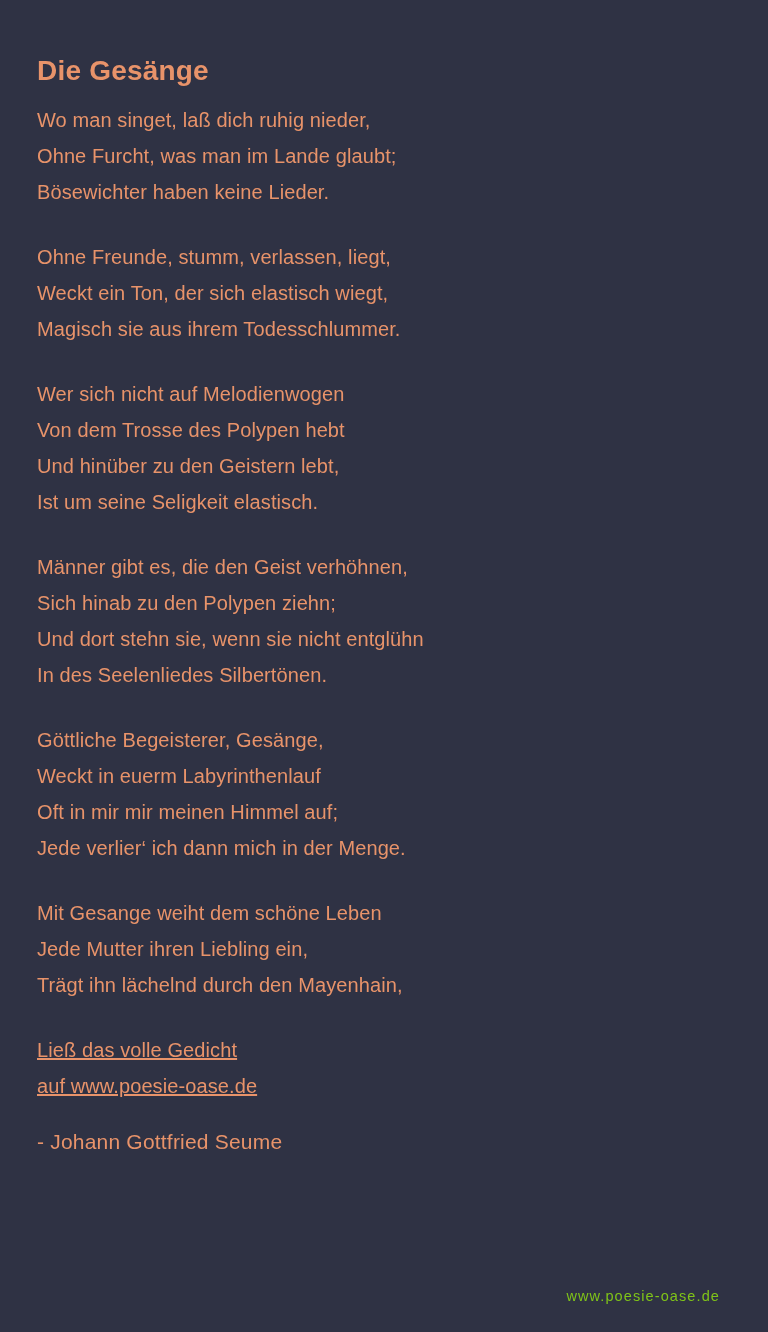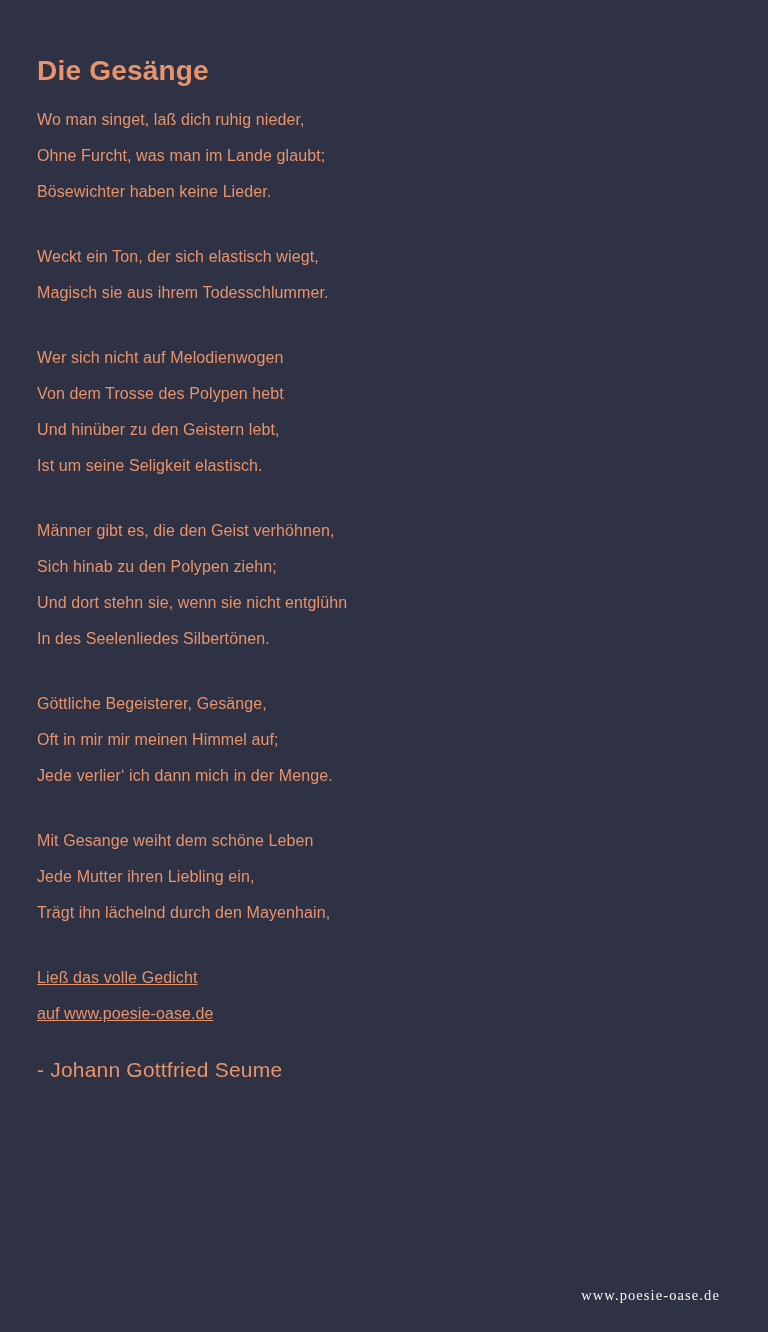--- a/index.html
+++ b/index.html
@@ -30,21 +30,21 @@
     font-weight: bold;
     letter-spacing: 0.2px;
     margin: 6px 0 14px 0;
     line-height: 1.2;
   }
   .stanza {
     margin: 0 0 29px 0;
   }
   .verse-line {
     color: #e8936a;
-    font-size: 16px;
+    font-size: 20px;
     line-height: 36px;
     white-space: pre;
     letter-spacing: 0.1px;
   }
   .teaser {
     margin-top: 0;
     margin-bottom: 26px;
   }
   .teaser .verse-line {
     color: #e8936a;
@@ -53,61 +53,62 @@
   .author {
     color: #e8936a;
     font-size: 21px;
     line-height: 24px;
     letter-spacing: 0.2px;
   }
   .watermark {
     position: absolute;
     right: 48px;
     bottom: 28px;
-    color: #ffffff;
+    color: #84cc16;
     font-size: 14.5px;
     letter-spacing: 1.1px;
     opacity: 0.95;
-    font-family: Liberation Serif, serif;
   }
 </style>
 </head>
 <body>
 
 <div class="poem-card">
 
   <h1 class="poem-title">Die Gesänge</h1>
 
   <div class="stanza">
     <div class="verse-line">Wo man singet, laß dich ruhig nieder,</div>
     <div class="verse-line">Ohne Furcht, was man im Lande glaubt;</div>
     <div class="verse-line">Bösewichter haben keine Lieder.</div>
   </div>
 
   <div class="stanza">
+    <div class="verse-line">Ohne Freunde, stumm, verlassen, liegt,</div>
     <div class="verse-line">Weckt ein Ton, der sich elastisch wiegt,</div>
     <div class="verse-line">Magisch sie aus ihrem Todesschlummer.</div>
   </div>
 
   <div class="stanza">
     <div class="verse-line">Wer sich nicht auf Melodienwogen</div>
     <div class="verse-line">Von dem Trosse des Polypen hebt</div>
     <div class="verse-line">Und hinüber zu den Geistern lebt,</div>
     <div class="verse-line">Ist um seine Seligkeit elastisch.</div>
   </div>
 
   <div class="stanza">
     <div class="verse-line">Männer gibt es, die den Geist verhöhnen,</div>
     <div class="verse-line">Sich hinab zu den Polypen ziehn;</div>
     <div class="verse-line">Und dort stehn sie, wenn sie nicht entglühn</div>
     <div class="verse-line">In des Seelenliedes Silbertönen.</div>
   </div>
 
   <div class="stanza">
     <div class="verse-line">Göttliche Begeisterer, Gesänge,</div>
+    <div class="verse-line">Weckt in euerm Labyrinthenlauf</div>
     <div class="verse-line">Oft in mir mir meinen Himmel auf;</div>
     <div class="verse-line">Jede verlier‘ ich dann mich in der Menge.</div>
   </div>
 
   <div class="stanza">
     <div class="verse-line">Mit Gesange weiht dem schöne Leben</div>
     <div class="verse-line">Jede Mutter ihren Liebling ein,</div>
     <div class="verse-line">Trägt ihn lächelnd durch den Mayenhain,</div>
   </div>
 

